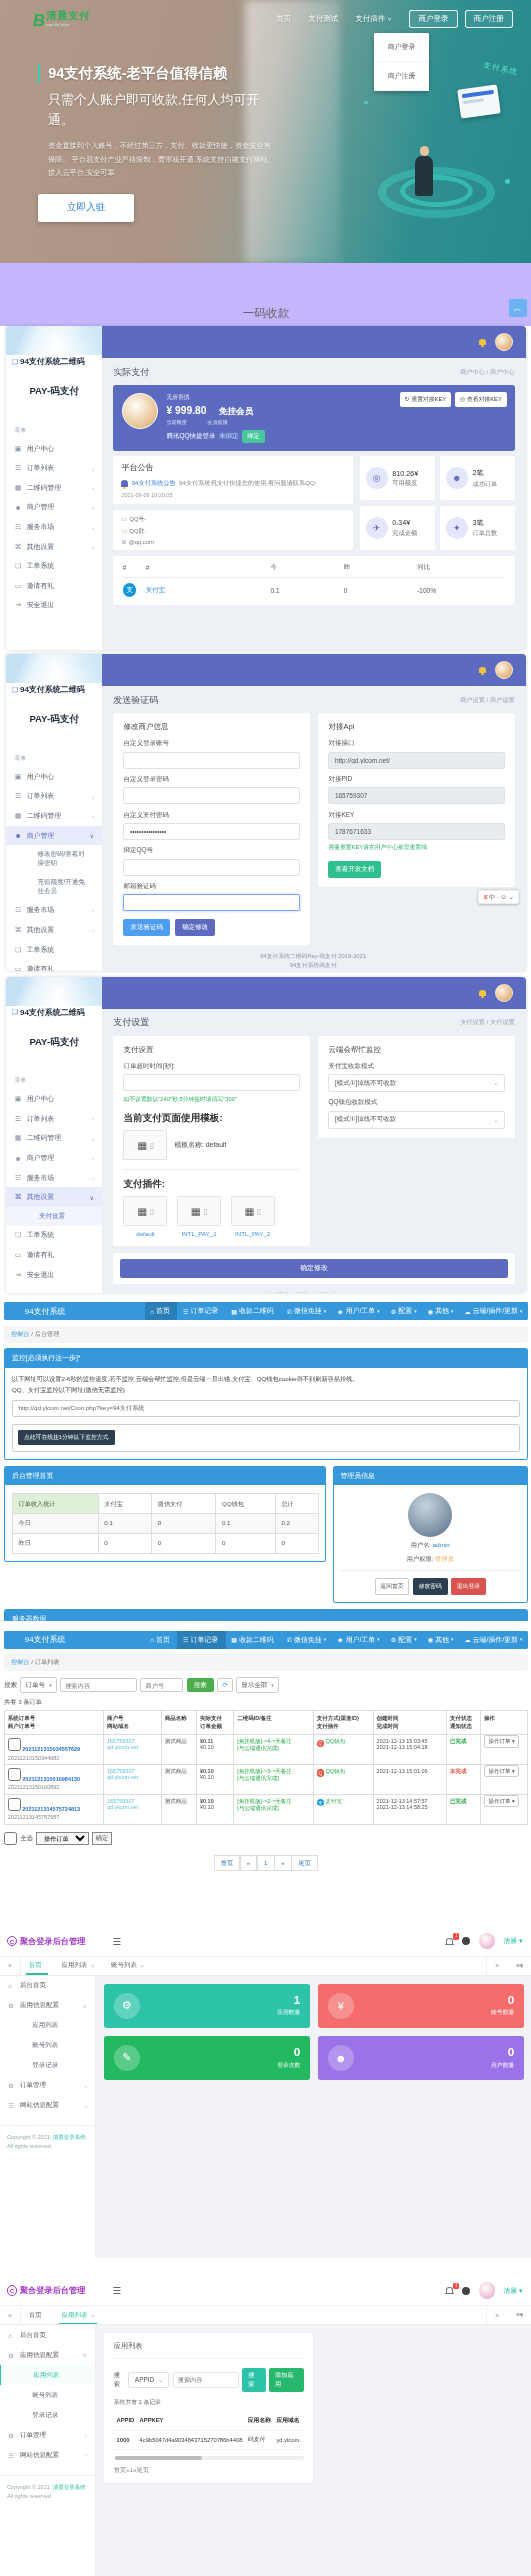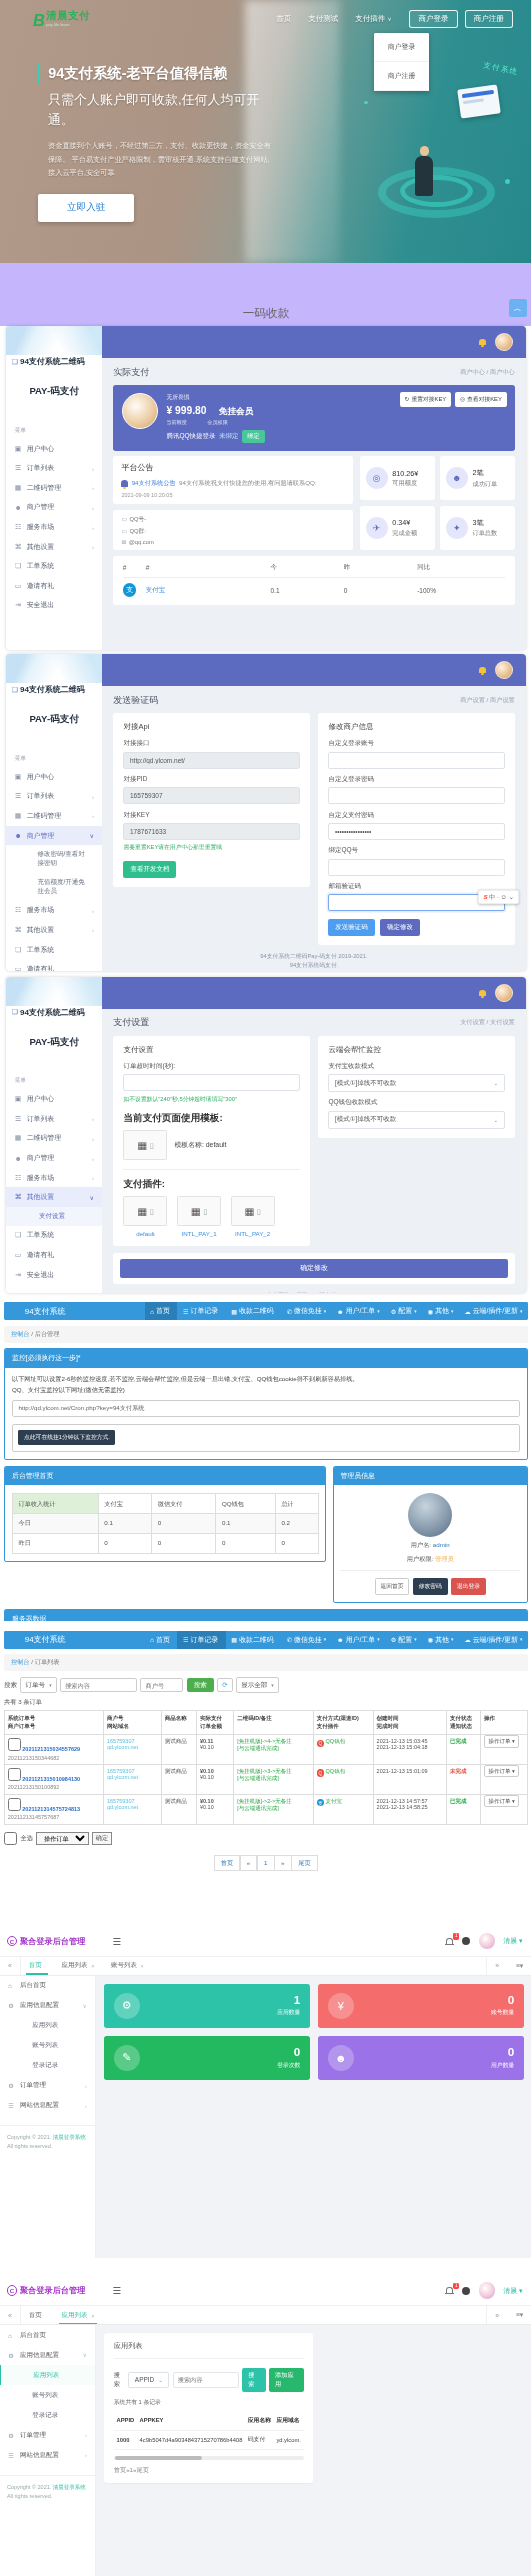--- a/index.html
+++ b/index.html
@@ -537,48 +537,48 @@
     <div class="topbar">
       <span class="bell-i"></span>
       <span class="avatar"></span>
     </div>
     <div class="page-head">
       <span class="page-title">发送验证码</span>
       <span class="bc">商户设置 / 商户设置</span>
     </div>
     <div class="form-grid">
       <div class="card fcard">
-        <div class="fcard-t">对接Api</div>
-        <div class="flabel">对接接口</div>
-        <input class="finput ro" readonly="" value="http://qd.ylcom.net/" style="">
-        <div class="flabel">对接PID</div>
-        <input class="finput ro" readonly="" value="165759307" style="">
-        <div class="flabel">对接KEY</div>
-        <input class="finput ro" readonly="" value="1787671633" style="">
-        <div class="fhint">需要重置KEY请在用户中心那里重置哦</div>
-        <div class="fbtns">
-            <span class="btn btn-green">查看开发文档</span>
-          </div>
-      </div>
-      <div class="card fcard">
         <div class="fcard-t">修改商户信息</div>
         <div class="flabel">自定义登录账号</div>
         <input class="finput" style="">
         <div class="flabel">自定义登录密码</div>
         <input class="finput" style="">
         <div class="flabel">自定义支付密码</div>
         <input class="finput" value="••••••••••••••••" style="">
         <div class="flabel">绑定QQ号</div>
         <input class="finput" style="">
         <div class="flabel">邮箱验证码</div>
         <input class="finput focus" style="">
         <div class="fbtns">
           <span class="btn btn-blue">发送验证码</span>
           <span class="btn btn-indigo">确定修改</span>
         </div>
+      </div>
+      <div class="card fcard">
+        <div class="fcard-t">对接Api</div>
+        <div class="flabel">对接接口</div>
+        <input class="finput ro" readonly="" value="http://qd.ylcom.net/" style="">
+        <div class="flabel">对接PID</div>
+        <input class="finput ro" readonly="" value="165759307" style="">
+        <div class="flabel">对接KEY</div>
+        <input class="finput ro" readonly="" value="1787671633" style="">
+        <div class="fhint">需要重置KEY请在用户中心那里重置哦</div>
+        <div class="fbtns">
+            <span class="btn btn-green">查看开发文档</span>
+          </div>
       </div>
     </div>
     <div class="dfoot">
       <div>94支付系统二维码Pay-码支付 2019-2021.</div>
         <div>94支付系统码支付.</div>
     </div>
   </div>
   <div class="ime"><span class="s">S</span><span>中 · ☺ ⌄</span></div>
 </div>
 

